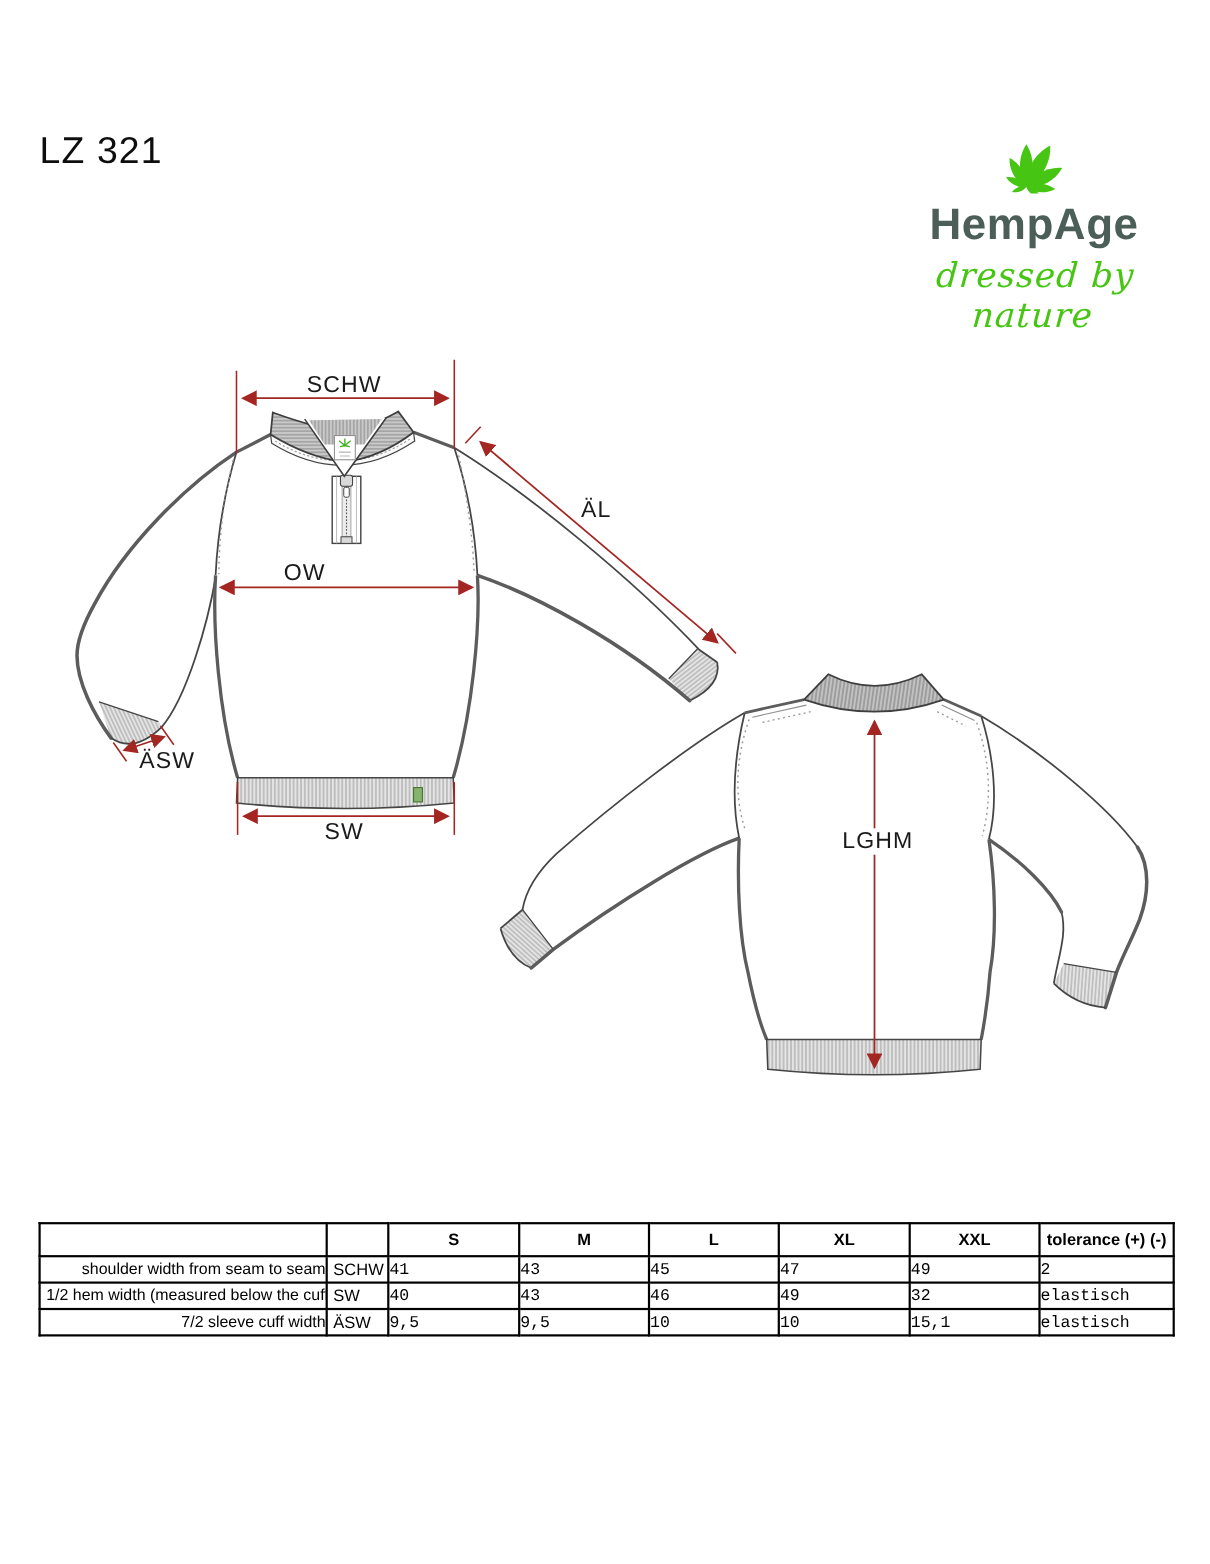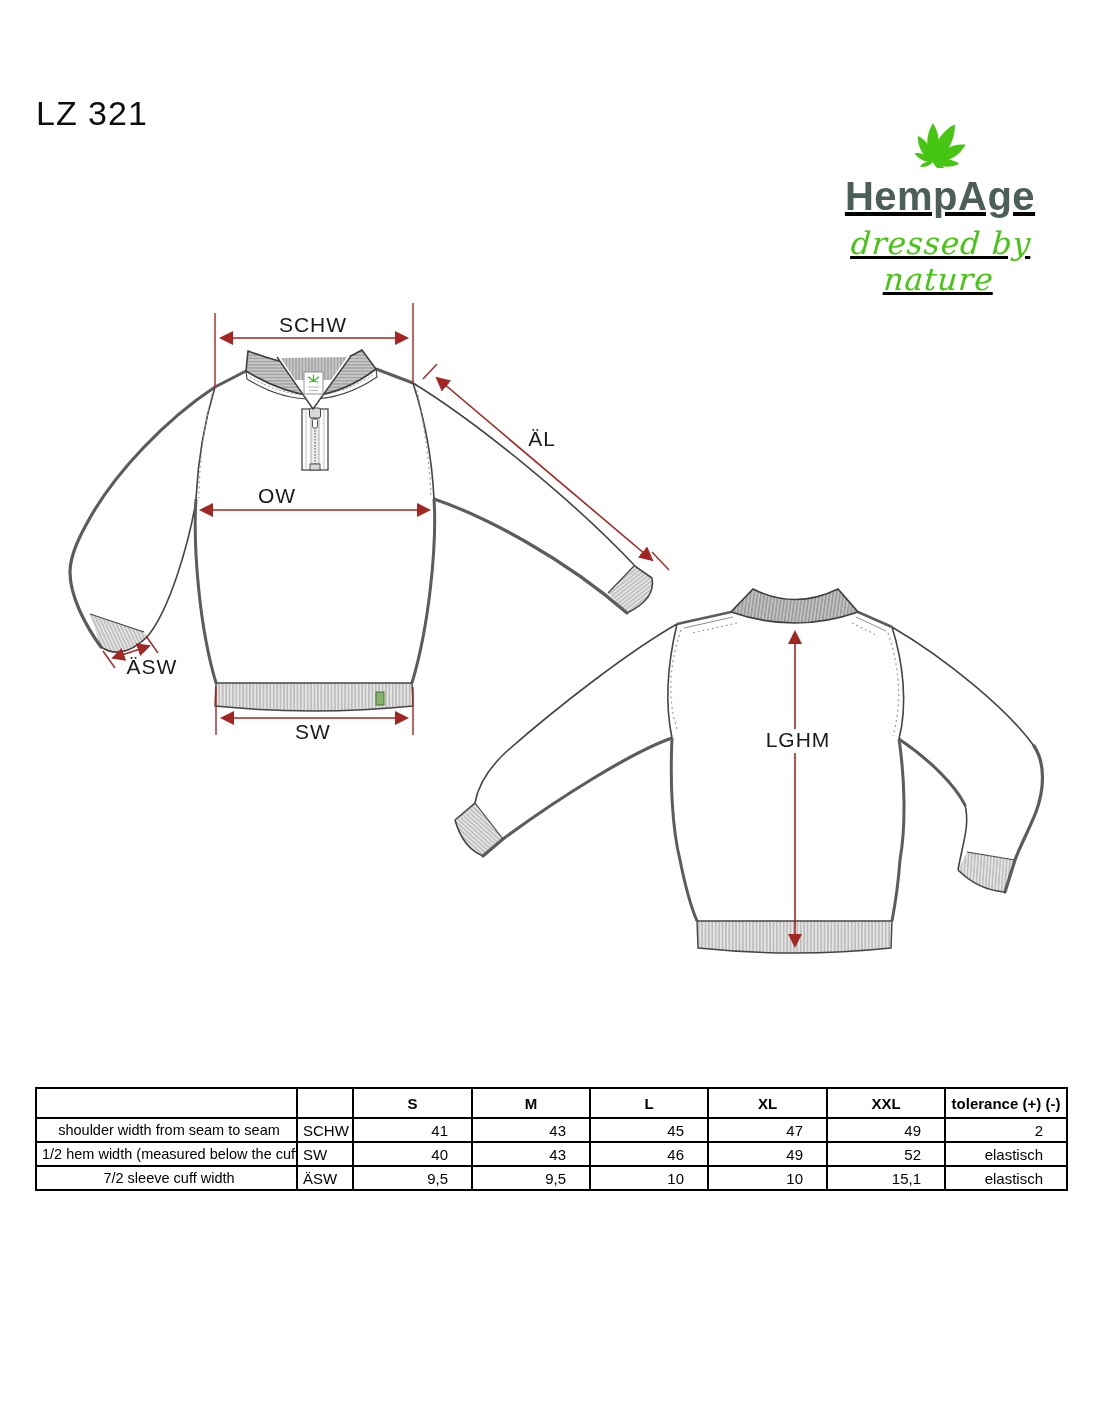--- a/index.html
+++ b/index.html
@@ -1,36 +1,36 @@
 <!DOCTYPE html>
 <html><head>
 <meta charset="utf-8">
 <style>
   * { margin:0; padding:0; box-sizing:border-box; }
   html,body { background:#fff; }
   body { font-family:"Liberation Sans", sans-serif; }
-  #page { position:relative; width:1100px; height:1214px; background:#ffffff; overflow:hidden; }
+  #page { position:relative; width:1100px; height:1214px; background:#ffffff; overflow:hidden;margin-top:24px; }
 
   #product-code { position:absolute; left:36px; top:94px; font-size:34px; color:#0d0d0d; letter-spacing:1px; }
 
-  #logo { position:absolute; left:790px; top:96px; width:300px;text-decoration:underline; }
+  #logo { position:absolute; left:790px; top:80px; width:300px; }
   #logo-leaf { display:block; margin:0 auto; }
   #brand-name { text-align:center; font-size:40px; font-weight:600; color:#4b5f58; letter-spacing:0.5px; margin-top:6px; }
   #brand-tagline { text-align:center; font-family:"DejaVu Serif", serif; font-style:italic; font-size:31px; color:#46c513; margin-top:6px; letter-spacing:1px; transform:skewX(-4deg); }
 
   #diagram { position:absolute; left:0; top:280px; }
 
   #size-table-wrap { position:absolute; left:35px; top:1087px; }
   table { border-collapse:collapse; table-layout:fixed; width:1031px; background:#fff; }
   th, td { border:2px solid #000; overflow:hidden; white-space:nowrap; }
   th { height:30px; font-size:15px; font-weight:bold; text-align:center; }
   td { height:24px; font-size:15px; }
-  td.desc { font-size:14.5px; text-align:center; padding-left:5px; }
+  td.desc { font-size:14.5px; text-align:right; padding-left:5px; }
   td.code { text-align:left; padding-left:5px; }
-  td.num { text-align:right; padding-right:23px; }
+  td.num { padding-right:23px;font-family:Liberation Mono, monospace; }
   text { font-family:"Liberation Sans", sans-serif; }
 </style>
 </head>
 <body>
 
 <div id="page">
 
   <div id="product-code">LZ 321</div>
 
   <div id="logo">
@@ -250,21 +250,21 @@
             <td class="num">49</td>
             <td class="num">2</td>
           </tr>
           <tr>
             <td class="desc">1/2 hem width (measured below the cuff)</td>
             <td class="code">SW</td>
             <td class="num">40</td>
             <td class="num">43</td>
             <td class="num">46</td>
             <td class="num">49</td>
-            <td class="num">52</td>
+            <td class="num">32</td>
             <td class="num">elastisch</td>
           </tr>
           <tr>
             <td class="desc">7/2 sleeve cuff width</td>
             <td class="code">ÄSW</td>
             <td class="num">9,5</td>
             <td class="num">9,5</td>
             <td class="num">10</td>
             <td class="num">10</td>
             <td class="num">15,1</td>

